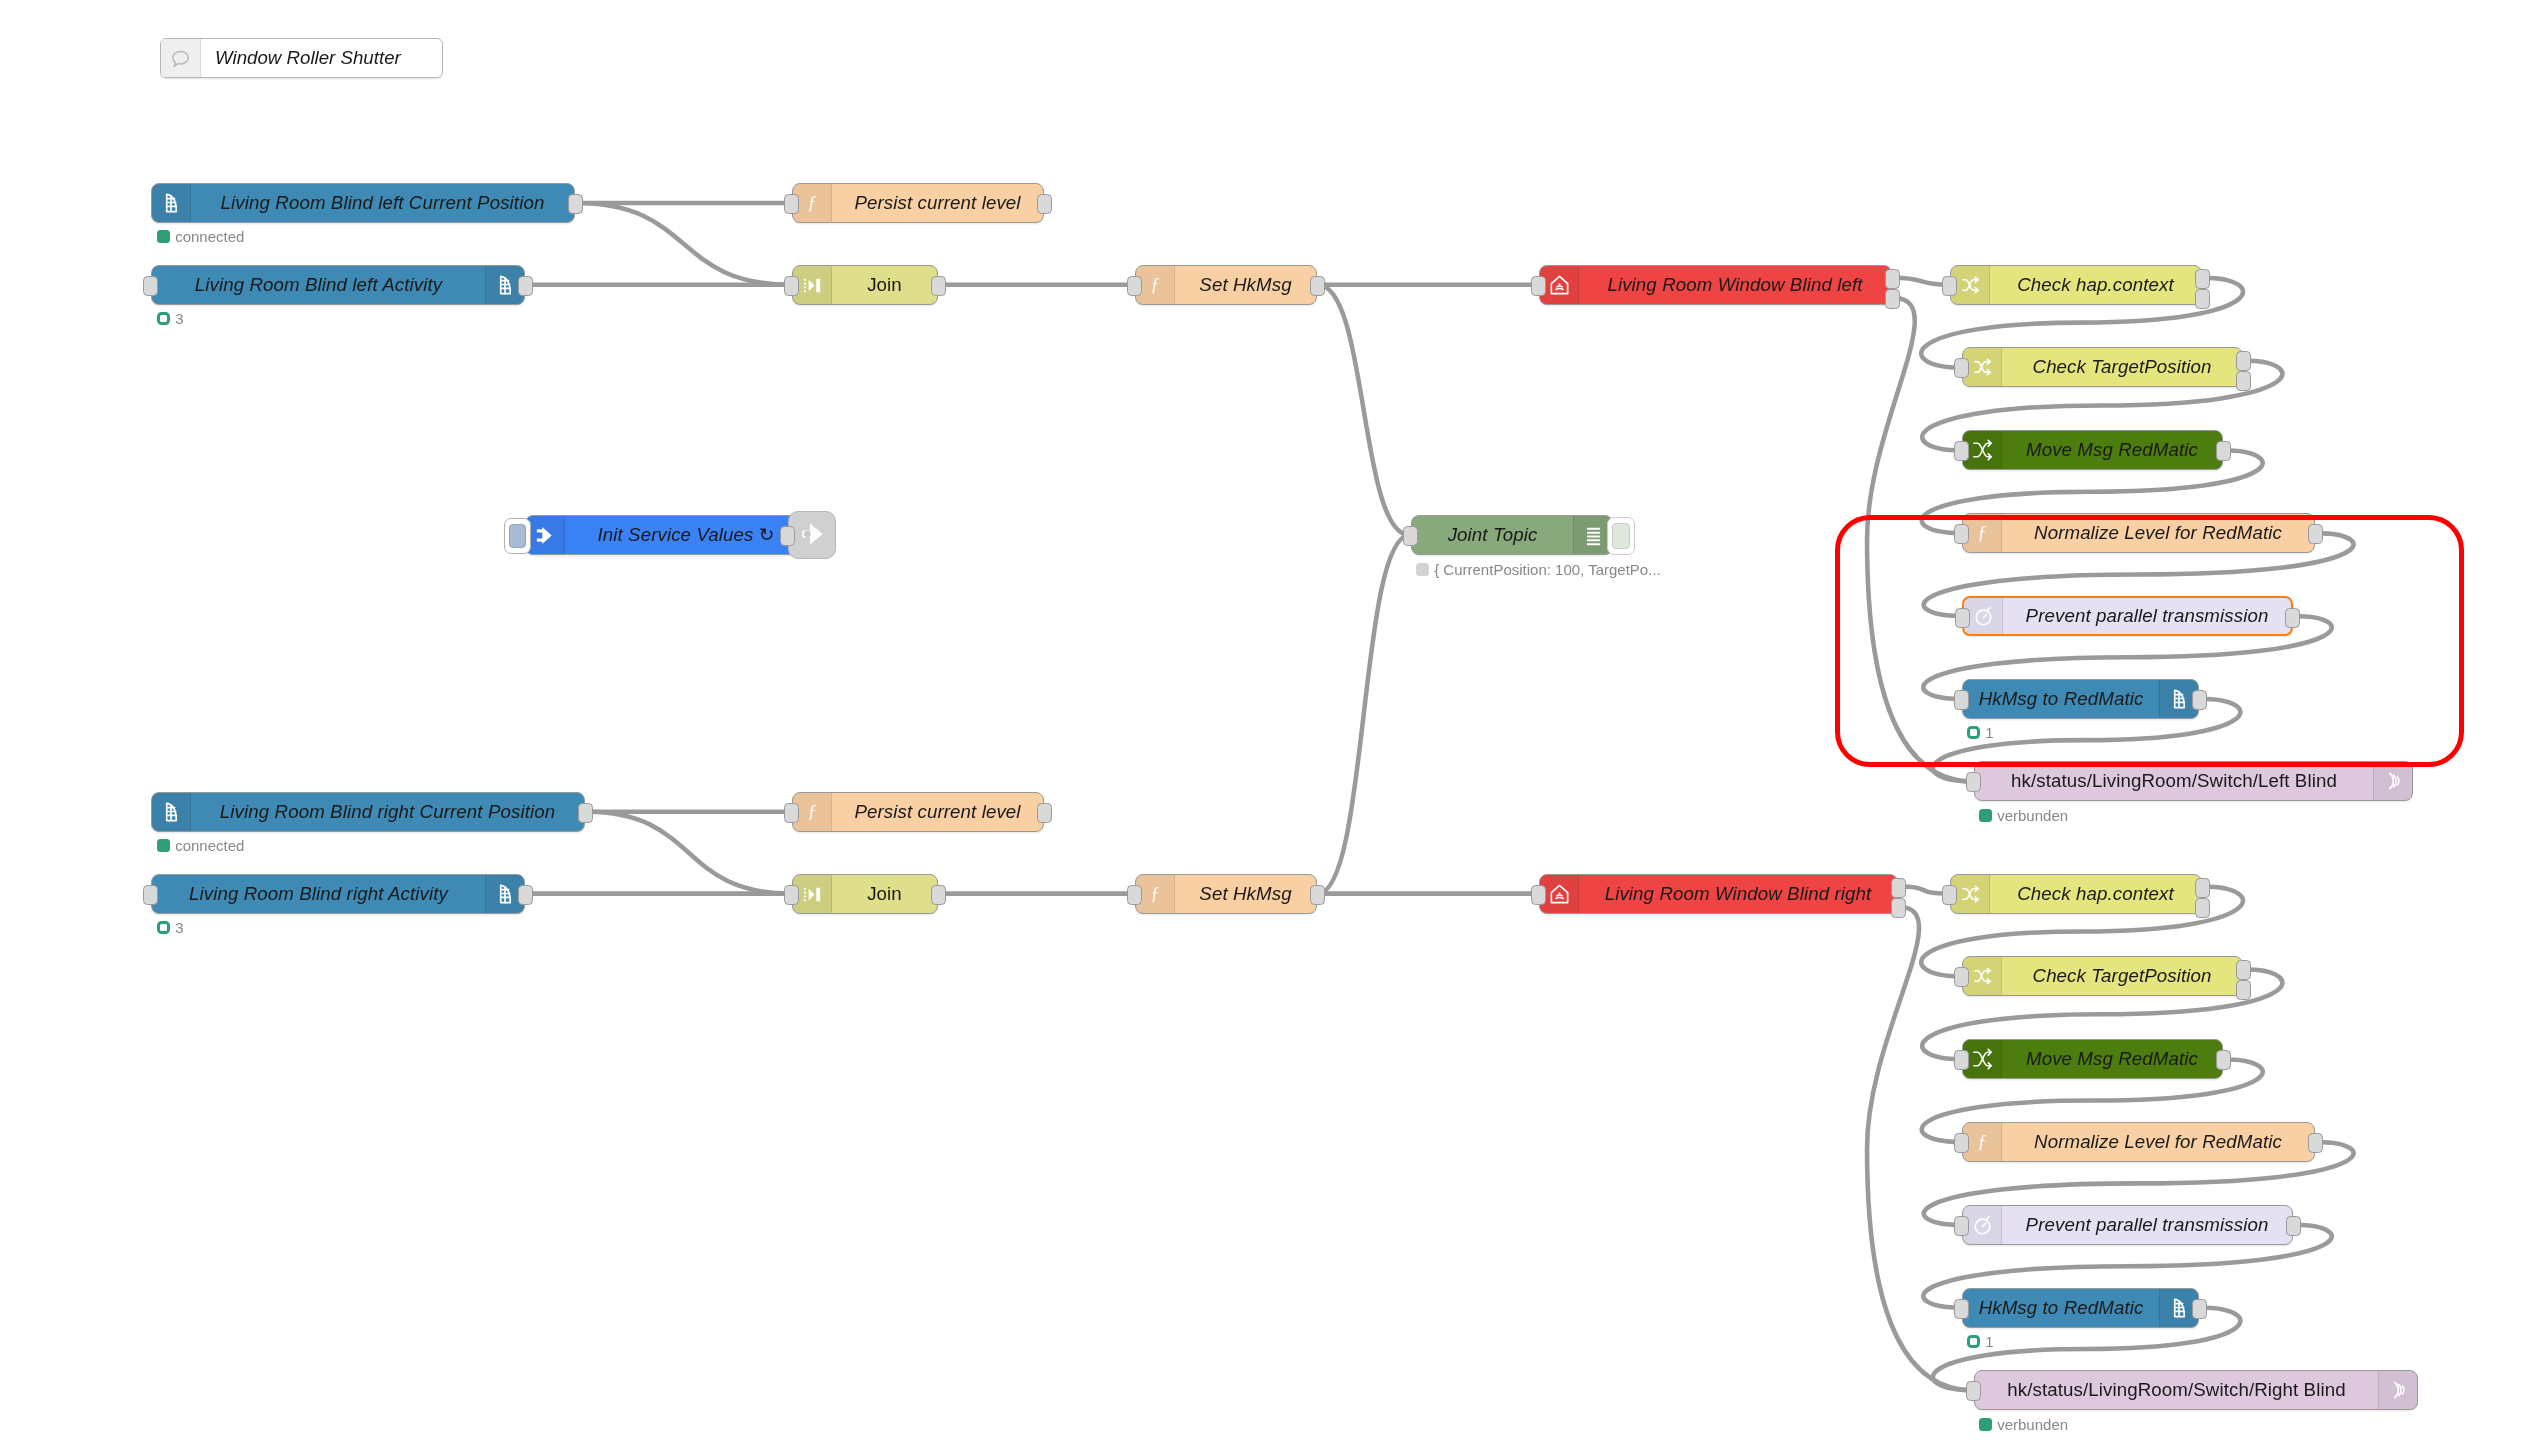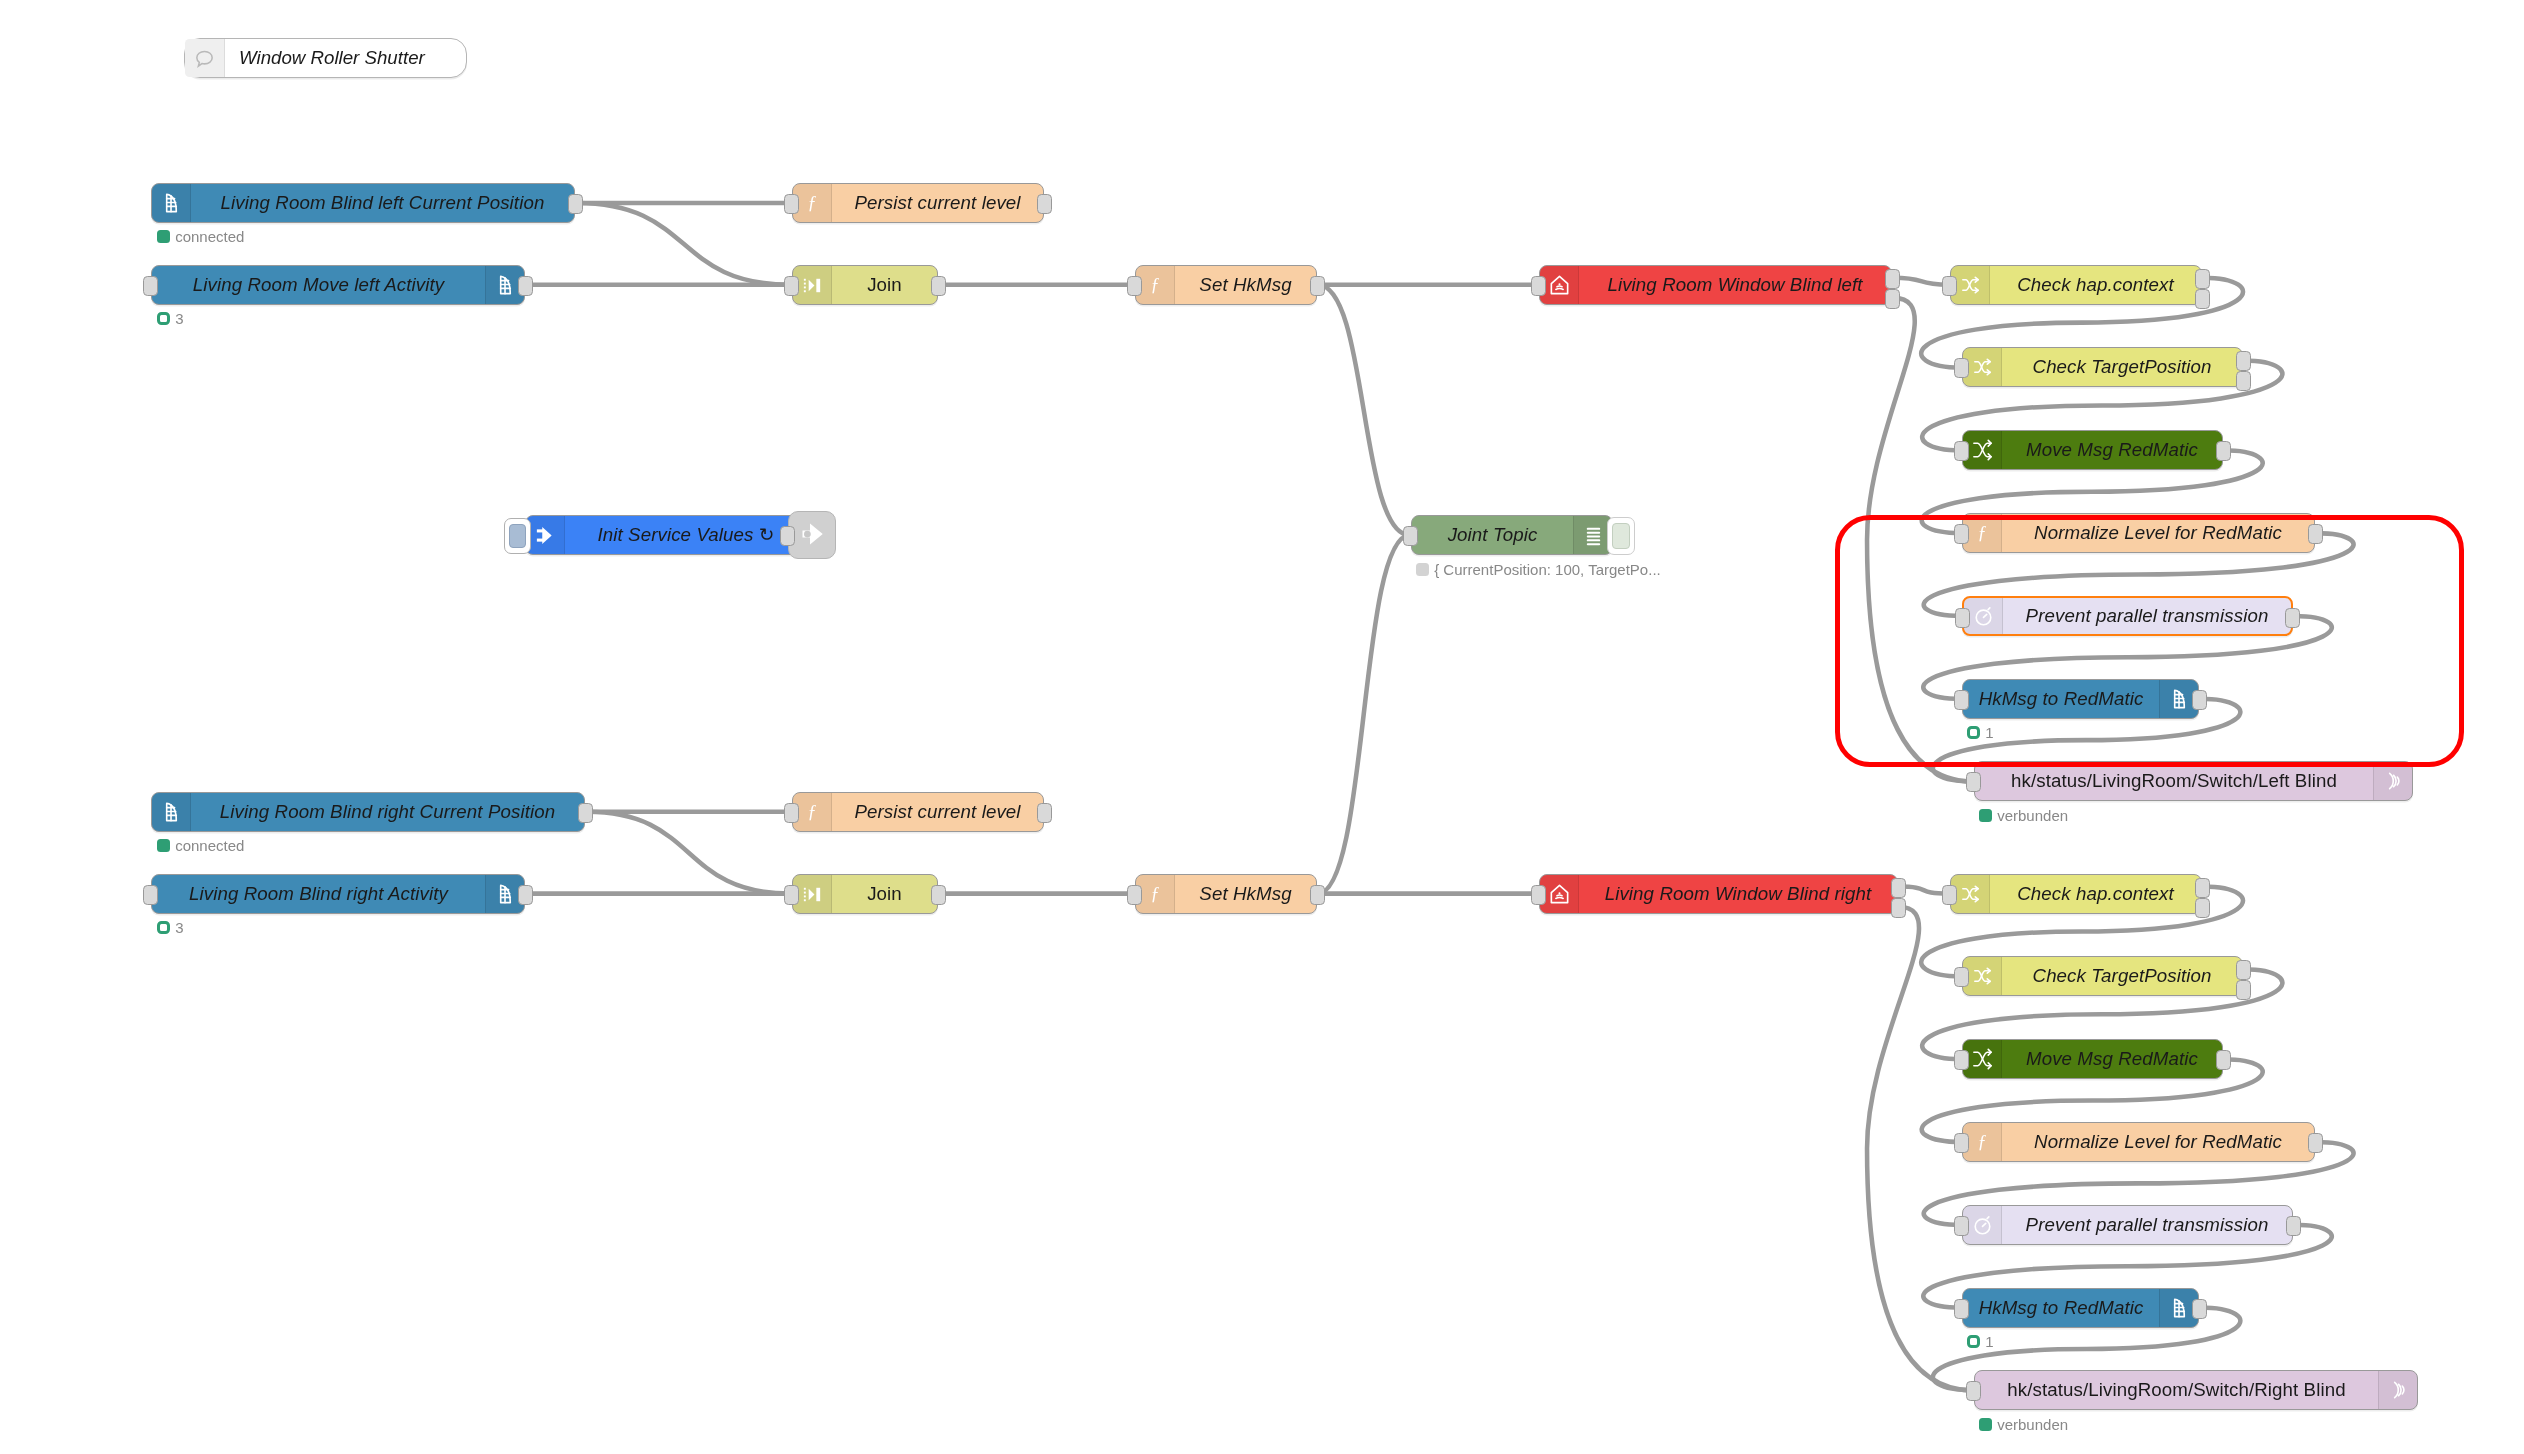--- a/index.html
+++ b/index.html
@@ -68,23 +68,23 @@
   
   .status{position:absolute;display:flex;align-items:center;gap:5.6px;
           font-size:15px;color:#888;white-space:nowrap;}
   .dot{width:12.6px;height:12.6px;border-radius:3.5px;flex:0 0 12.6px;}
   .dot.green{background:#3FADB5;background:#2e9e74;}
   .dot.ring{background:transparent;border:3px solid #2e9e74;border-radius:4.5px;
             width:12.6px;height:12.6px;box-sizing:border-box;}
   .dot.grey{background:#d3d3d3;}
 
   
-  .comment{position:absolute;height:40px;border:1.5px solid #b5b5b5;border-radius:16px;
+  .comment{position:absolute;height:40px;border:1.5px solid #b5b5b5;border-radius:6px;
            background:#fff;box-sizing:border-box;display:flex;align-items:center;
-           box-shadow:0 1.5px 0 rgba(0,0,0,.08);margin-left:24px;}
+           box-shadow:0 1.5px 0 rgba(0,0,0,.08);}
   .comment .ic{width:39px;height:100%;display:flex;align-items:center;justify-content:center;
                background:#efefef;border-right:1px solid #dcdcdc;border-radius:4.5px 0 0 4.5px;}
   .comment .lbl{flex:1;font-size:18.7px;font-style:italic;color:#1a1a1a;padding-left:14px;}
 
   
   .annot{position:absolute;border:5.6px solid #ff0000;border-radius:35px;
          box-sizing:border-box;pointer-events:none;}
 
   svg.gl{display:block;}
 </style>
@@ -134,21 +134,21 @@
         </svg>
       </span>
       <span class="lbl">Living Room Blind left Current Position</span>
       <span class="port out" style="top: 10px;"></span>
     </div>
     <div class="status" style="left: 157px; top: 228px;">
       <span class="dot green"></span>
       <span>connected</span>
     </div>
     <div class="node n-blue" style="left: 151px; top: 265px; width: 374px;">
-      <span class="lbl">Living Room Move left Activity</span>
+      <span class="lbl">Living Room Blind left Activity</span>
       <span class="ic right">
         <svg width="23" height="26" viewBox="0 0 24 24" fill="none" stroke="#ffffff" stroke-width="1.7" stroke-linecap="round" stroke-linejoin="round">
           <path d="M7 3 C14 4 17 10 17 21 L7 21 Z" fill="none"></path>
           <line x1="7" y1="7.5" x2="15.2" y2="7.5"></line>
           <line x1="7" y1="11.5" x2="16.4" y2="11.5"></line>
           <line x1="7" y1="15.5" x2="17" y2="15.5"></line>
           <line x1="11.5" y1="4.6" x2="11.5" y2="21"></line>
         </svg>
       </span>
       <span class="port in" style="top: 10px;"></span>

